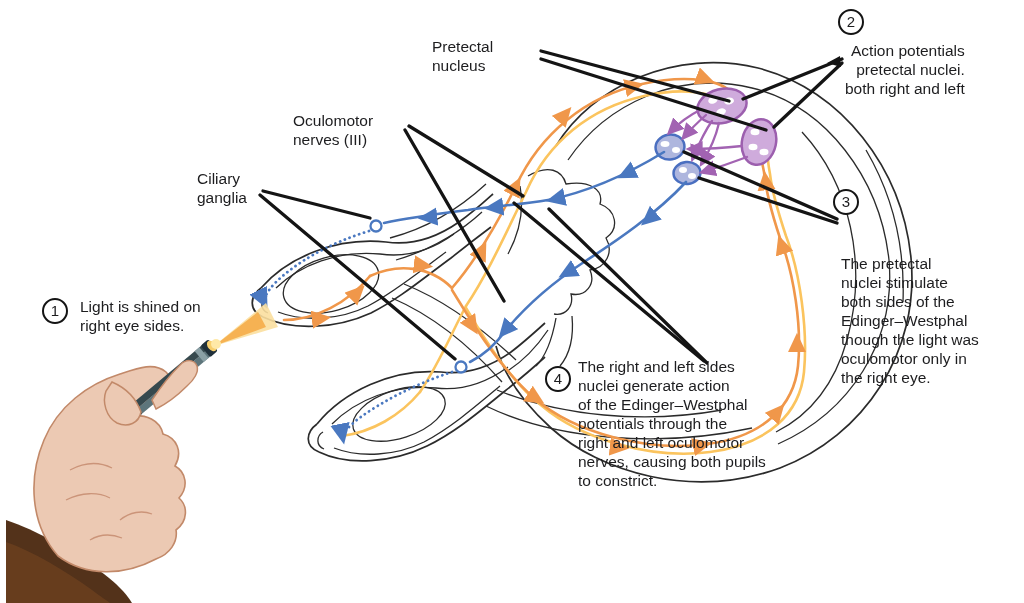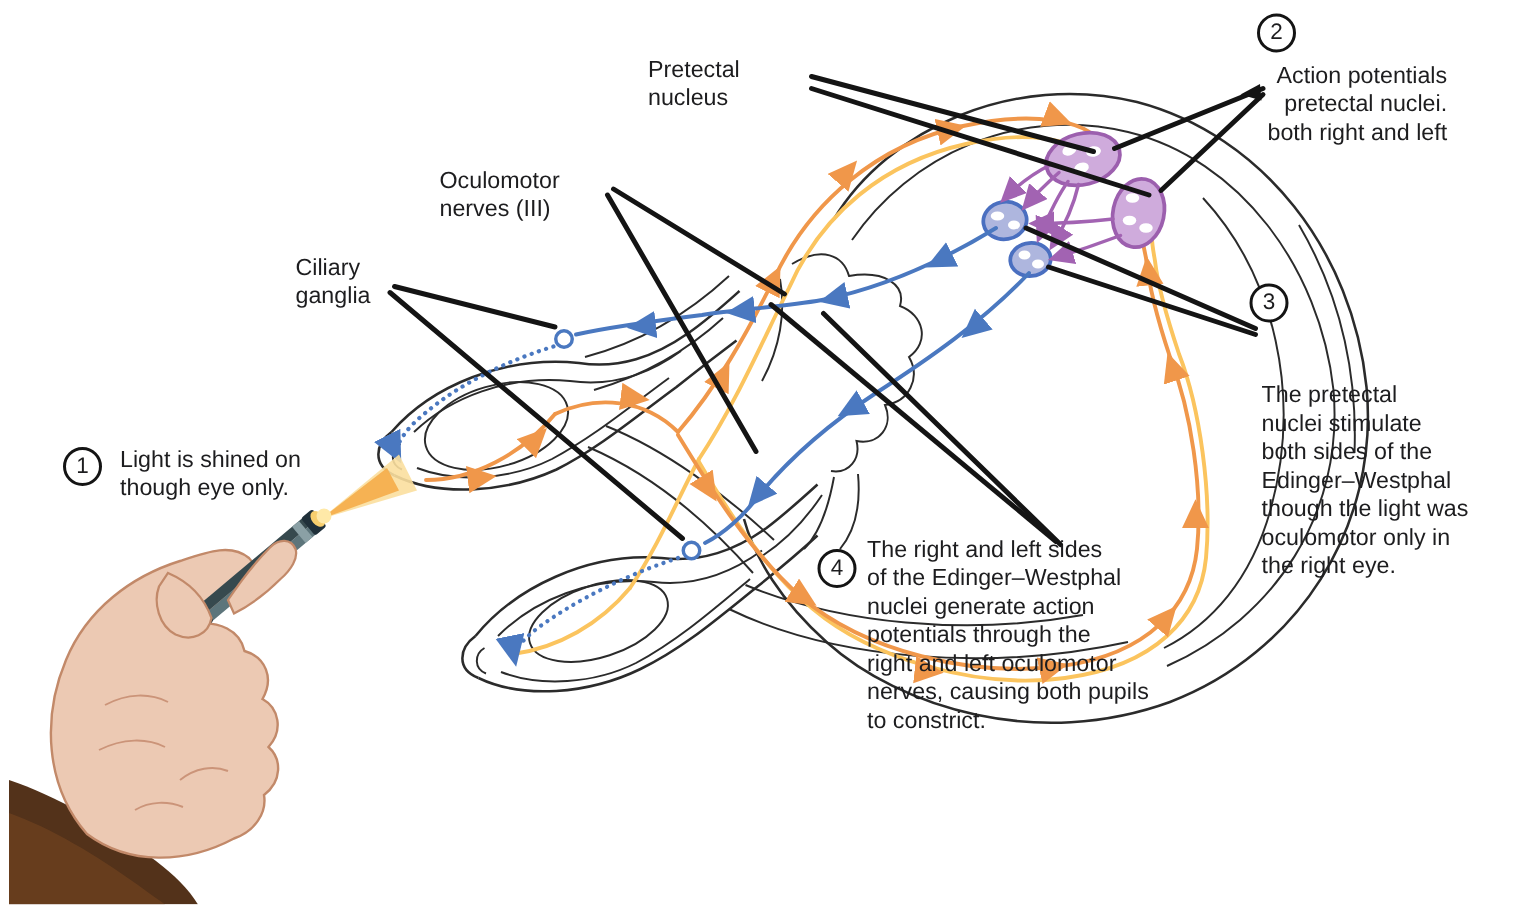--- a/index.html
+++ b/index.html
@@ -227,21 +227,21 @@
       <div class="tl">nerves (III)</div>
     </div>
 <div class="lbl" style="left:197px;top:169px;">
       <div class="tl">Ciliary</div>
       <div class="tl">ganglia</div>
     </div>
 
 <div class="badge" style="left:42px;top:298px;">1</div>
 <div class="lbl" style="left:80px;top:297px;">
       <div class="tl">Light is shined on</div>
-      <div class="tl">though eye only.</div>
+      <div class="tl">right eye sides.</div>
     </div>
 
 <div class="badge" style="left:838px;top:9px;">2</div>
 <div class="lbl" style="left:845px;top:41px;text-align:right;">
       <div class="tl">Action potentials</div>
       <div class="tl">pretectal nuclei.</div>
       <div class="tl">both right and left</div>
     </div>
 
 <div class="badge" style="left:833px;top:189px;">3</div>
@@ -251,21 +251,21 @@
       <div class="tl">both sides of the</div>
       <div class="tl">Edinger–Westphal</div>
       <div class="tl">though the light was</div>
       <div class="tl">oculomotor only in</div>
       <div class="tl">the right eye.</div>
     </div>
 
 <div class="badge" style="left:545px;top:366px;">4</div>
 <div class="lbl" style="left:578px;top:357px;">
       <div class="tl">The right and left sides</div>
+      <div class="tl">nuclei generate action</div>
       <div class="tl">of the Edinger–Westphal</div>
-      <div class="tl">nuclei generate action</div>
       <div class="tl">potentials through the</div>
       <div class="tl">right and left oculomotor</div>
       <div class="tl">nerves, causing both pupils</div>
       <div class="tl">to constrict.</div>
     </div>
 
 </div>
 
 </body></html>

